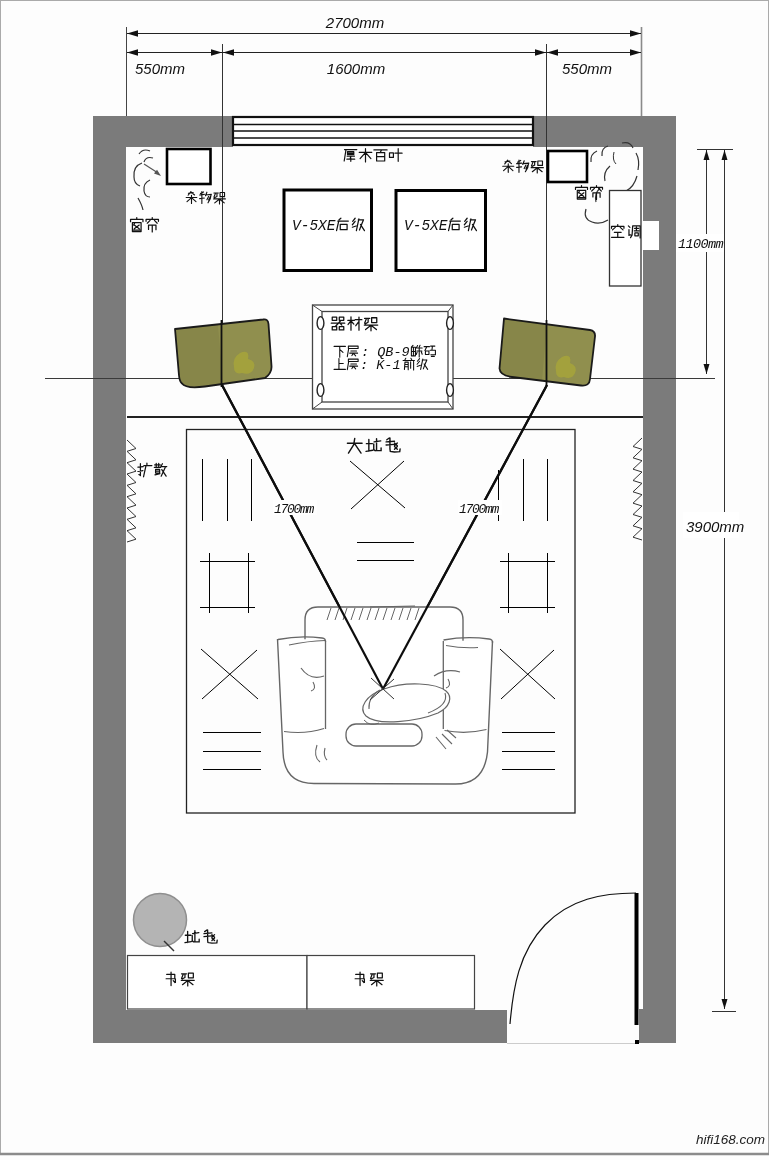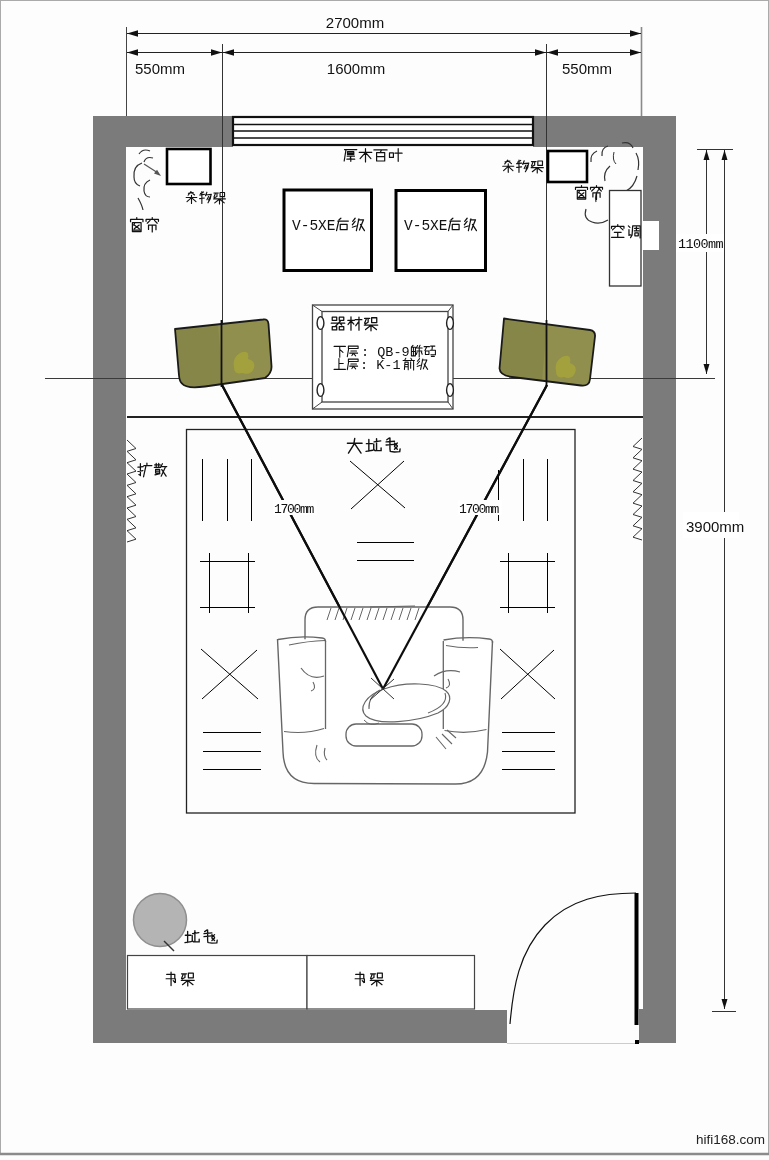--- a/index.html
+++ b/index.html
@@ -1,17 +1,17 @@
 <!DOCTYPE html>
 <html><head>
 <meta charset="utf-8">
 <title>floorplan</title>
 <style>
 html,body{margin:0;padding:0;background:#fff;}
-#page{position:relative;width:769px;height:1160px;background:#fdfdfd;overflow:hidden;}
+#page{position:relative;width:769px;height:1160px;background:#fdfdfd;overflow:hidden;font-style:italic;}
 svg{display:block;}
 </style>
 </head>
 <body>
 
 <div id="page">
 <svg width="769" height="1160" viewBox="0 0 769 1160">
 <defs>
 <path id="hou4" d="M10,14 L92,14 M20,14 L8,90 M30,28 L72,28 M30,28 L30,46 M72,28 L72,46 M30,46 L72,46 M30,37 L72,37 M28,58 L76,58 M54,58 L48,70 M26,78 L78,78 M52,70 L52,92" fill="none" stroke="#111" stroke-width="8" stroke-linecap="round"></path>
 <path id="mu4" d="M8,32 L92,32 M50,8 L50,96 M46,38 L14,74 M54,38 L86,74" fill="none" stroke="#111" stroke-width="8" stroke-linecap="round"></path>

